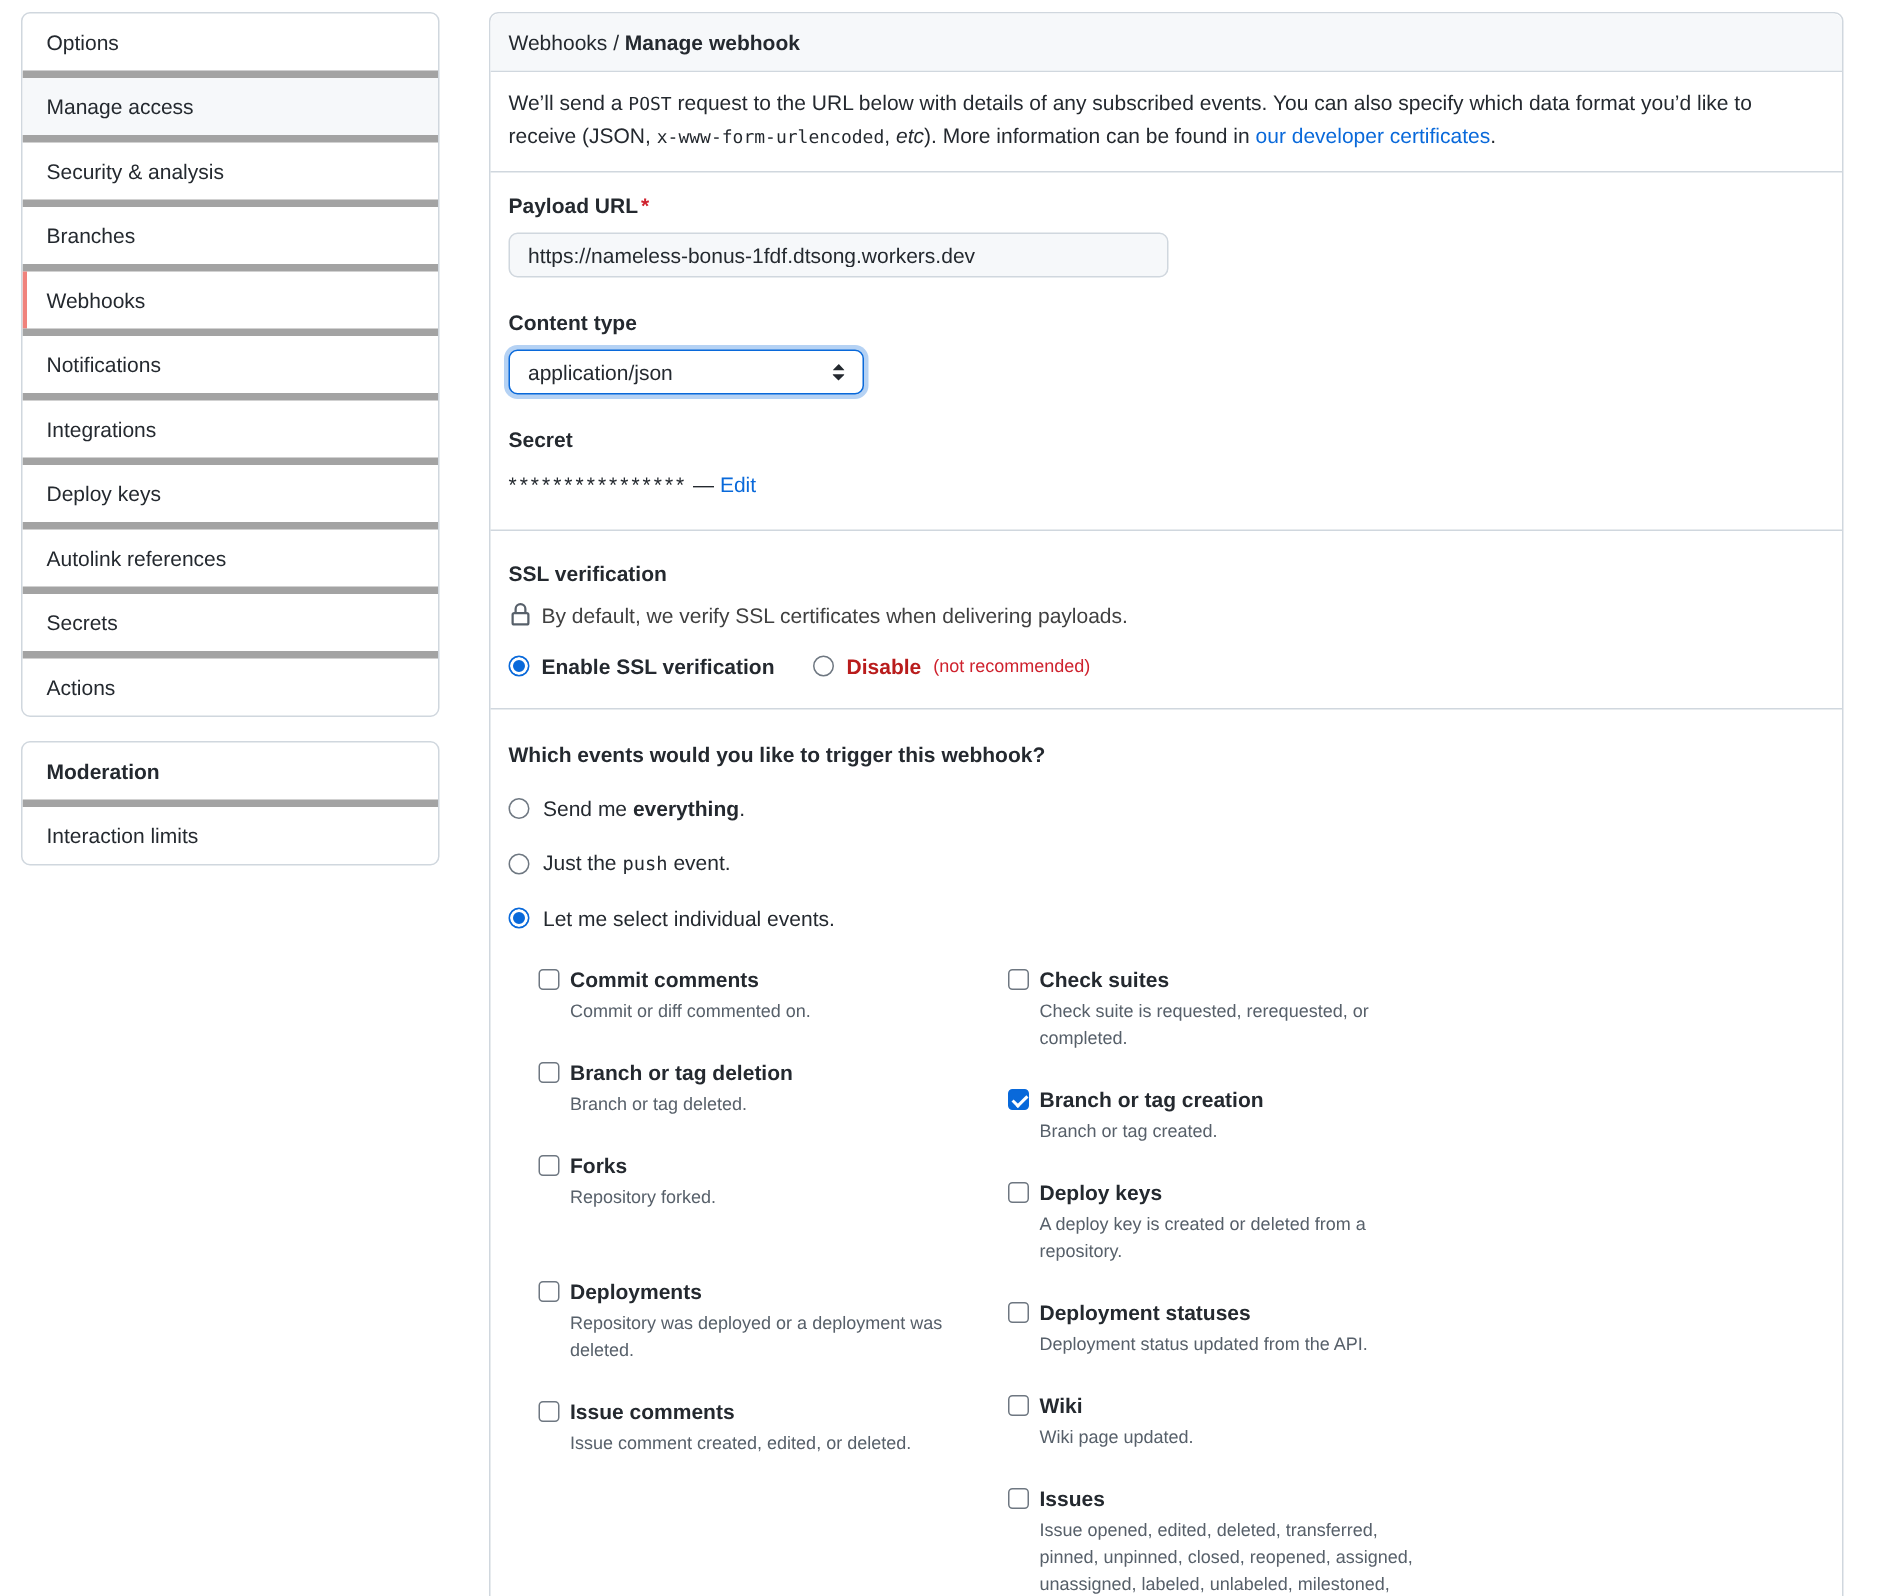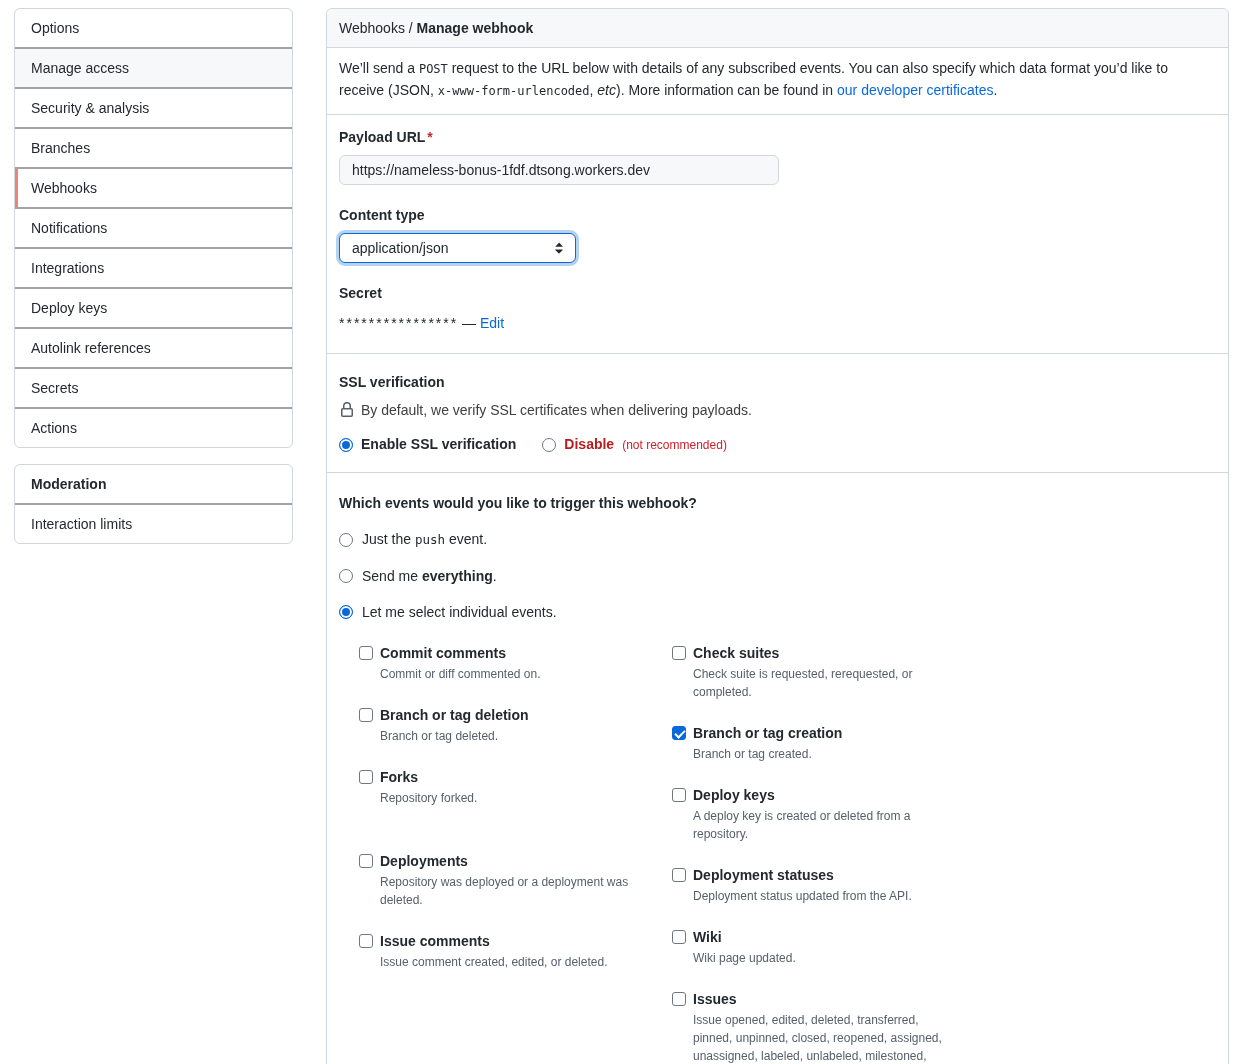--- a/index.html
+++ b/index.html
@@ -13,21 +13,21 @@
   code, .mono { font-family: "DejaVu Sans Mono", "Liberation Mono", monospace; font-size: 12px; }
 
   .layout { display: flex; align-items: flex-start; padding: 8px 30px 0 14px; gap: 33px; }
 
   
   .sidebar { width: 279px; flex: none; }
   .nav-box { border: 1px solid #d0d7de; border-radius: 6px; background: #fff; overflow: hidden; }
   .nav-box + .nav-box { margin-top: 16px; }
   .nav-item {
     position: relative; display: block; padding: 9px 16px; line-height: 20px;
-    border-top: 2px solid #a3a3a3; color: #24292f; cursor: pointer;
+    border-top: 5px solid #a3a3a3; color: #24292f; cursor: pointer;
   }
   .nav-item:first-child { border-top: none; }
   .nav-item.hovered { background: #f6f8fa; }
   .nav-item.active::before {
     content: ""; position: absolute; left: 0; top: 0; bottom: 0; width: 3px;
     background: #f0827c;
   }
   .nav-header { padding: 9px 16px; line-height: 20px; font-weight: 700; border-top: none; }
 
   
@@ -72,21 +72,21 @@
   }
   .select svg { flex: none; }
 
   .secret-row { margin-top: 10px; line-height: 20px; }
   .secret-mask { letter-spacing: 2px; color: #24292f; }
 
   
   .ssl-note { margin-top: 8px; color: #404040; display: flex; align-items: center; gap: 6px; line-height: 20px; }
   .ssl-note svg { color: #57606a; flex: none; }
   .ssl-radios { margin-top: 16px; display: flex; align-items: center; gap: 26px; }
-  .radio-group { display: flex; align-items: flex-end; gap: 8px; cursor: pointer; }
+  .radio-group { display: flex; align-items: center; gap: 8px; cursor: pointer; }
   .bold { font-weight: 700; }
   .danger { color: #b91c1c; font-weight: bold; }
   .danger-note { color: #cf222e; font-size: 12px; }
 
   
   .radio {
     width: 14px; height: 14px; border-radius: 50%;
     border: 1px solid #6e7781; background: #fff; flex: none; cursor: pointer;
   }
   .radio.checked {
@@ -189,26 +189,26 @@
           <span class="danger-note">(not recommended)</span>
         </label>
       </div>
     </div>
 
     <div class="section" style="border-bottom:none">
       <div class="events-question">Which events would you like to trigger this webhook?</div>
 
       <label class="event-option">
         <span class="radio"></span>
-        <span><span>Just the </span><code>push</code><span> event.</span></span>
+        <span><span>Send me </span><span class="bold">everything</span><span>.</span></span>
       </label>
 
       <label class="event-option">
         <span class="radio"></span>
-        <span><span>Send me </span><span class="bold">everything</span><span>.</span></span>
+        <span><span>Just the </span><code>push</code><span> event.</span></span>
       </label>
 
       <label class="event-option">
         <span class="radio checked"></span>
         <span>Let me select individual events.</span>
       </label>
 
       <div class="hook-grid">
 
         <div class="hook-col">

